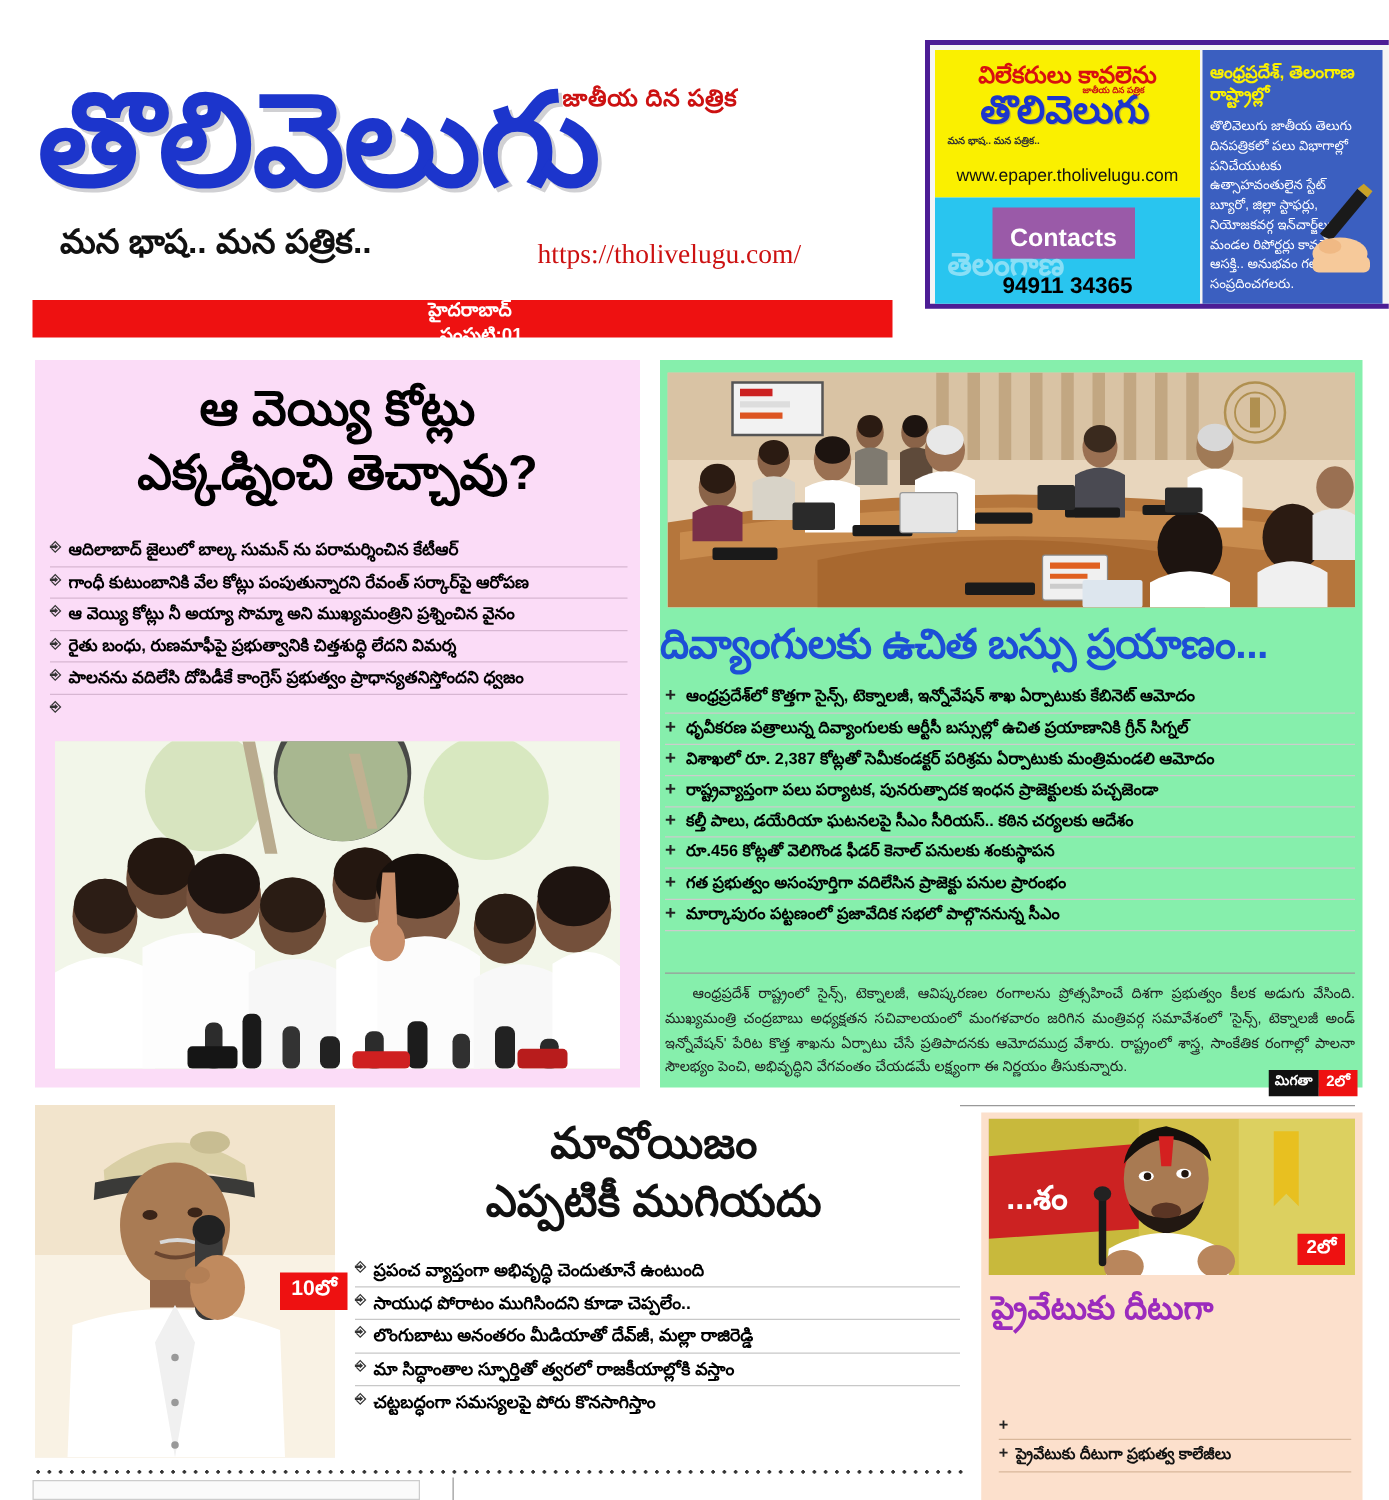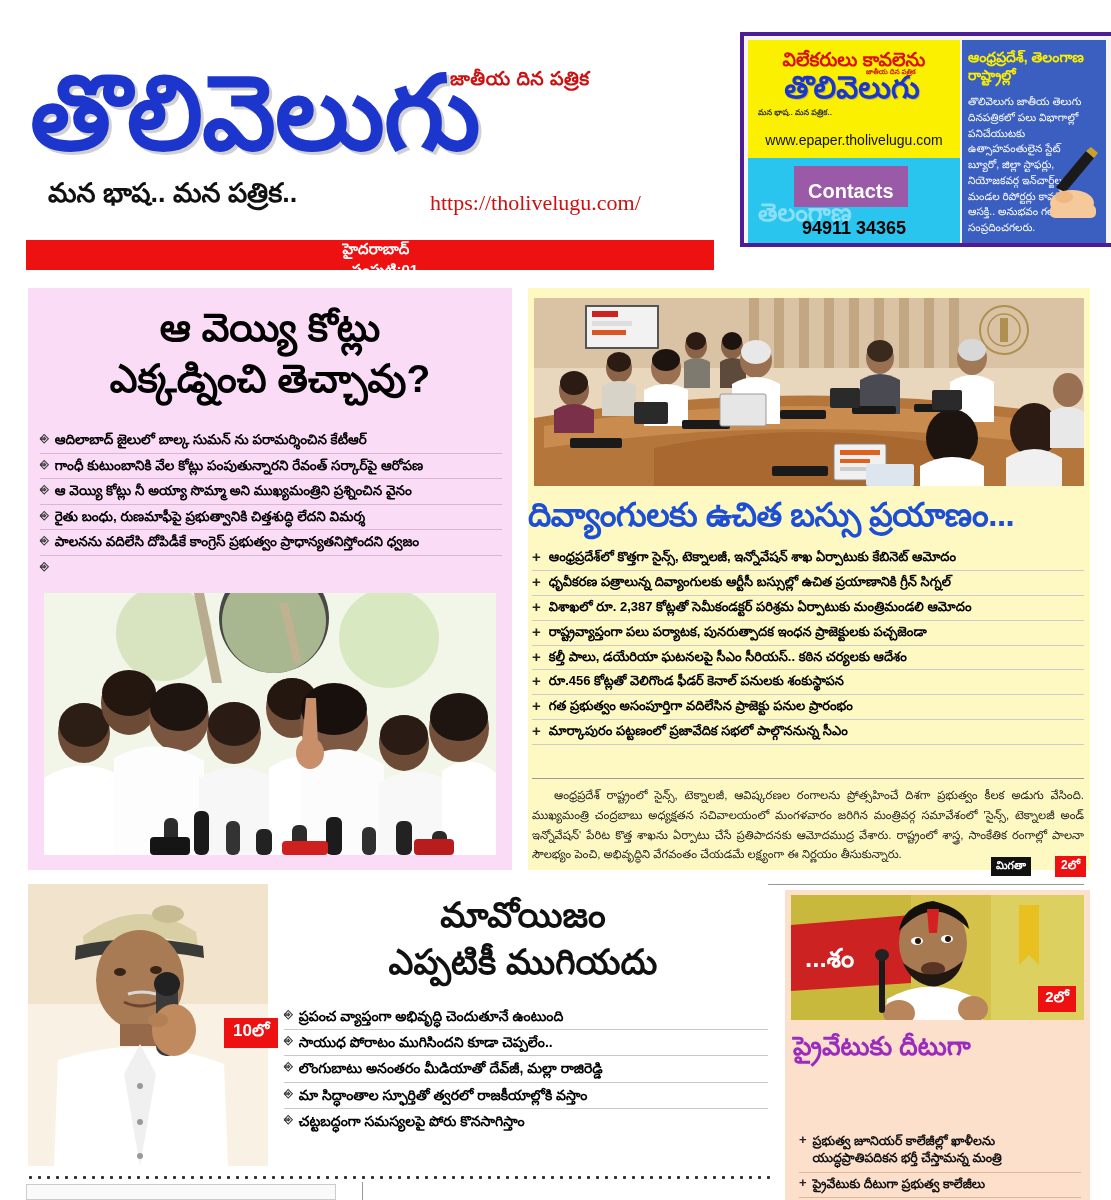--- a/index.html
+++ b/index.html
@@ -181,21 +181,21 @@
     position: absolute; left: 16px; top: 305px;
     width: 452px; height: 262px;
     overflow: hidden;
     background: #eef2e4;
   }
 
   
   .right-col {
     position: absolute; left: 528px; top: 288px;
     width: 562px; height: 582px;
-    background: #fef9c3;
+    background: #86efac;
   }
   .cab-photo {
     position: absolute; left: 6px; top: 10px;
     width: 550px; height: 188px;
     overflow: hidden; background: #d8c3a8;
   }
   .right-head {
     position: absolute; left: 0px; top: 208px;
     width: 560px;
     font-size: 33px; font-weight: bold; color: #1c4fd6;
@@ -219,21 +219,21 @@
   }
   .right-body {
     position: absolute; left: 4px; top: 498px;
     width: 552px;
     font-size: 11.5px; color: #222222;
     line-height: 1.72; text-align: justify;
     text-indent: 22px;
   }
   .cont-badge {
     position: absolute; right: 4px; top: 568px;
-    display: flex; align-items: center; gap: 24px;
+    display: flex; 
   }
   .cont-badge .cb-dark {
     background: #111111; color: #ffffff;
     font-size: 11px; font-weight: bold;
     padding: 2px 5px;
   }
   .cont-badge .cb-red {
     background: #ee1111; color: #ffffff;
     font-size: 12px; font-weight: bold;
     padding: 2px 6px;
@@ -693,20 +693,19 @@
     <div class="badge-2">2లో</div>
   </div>
 
   <div class="br-head">
     <div>ప్రైవేటుకు దీటుగా</div>
   </div>
 
   <div class="br-bullets">
     <div class="bl">
         <span class="plusmark">+</span>
-        <span>ప్రభుత్వ జూనియర్ కాలేజీల్లో ఖాళీలను యుద్ధప్రాతిపదికన భర్తీ చేస్తామన్న మంత్రి</span>
       </div>
     <div class="bl">
         <span class="plusmark">+</span>
         <span>ప్రైవేటుకు దీటుగా ప్రభుత్వ కాలేజీలు</span>
       </div>
   </div>
 </div>
 
 </body></html>

